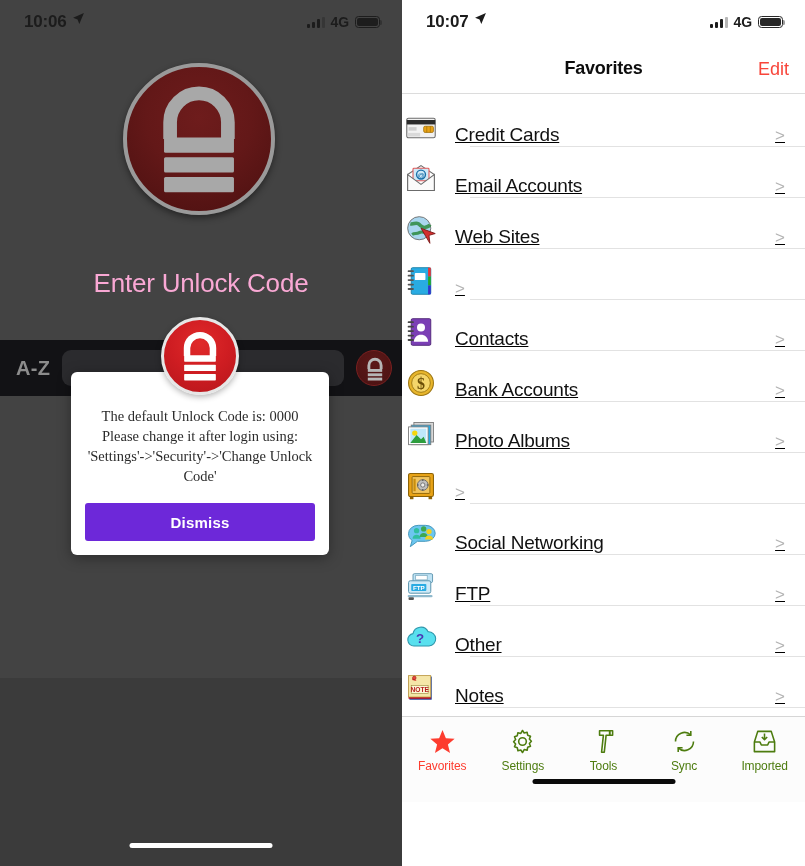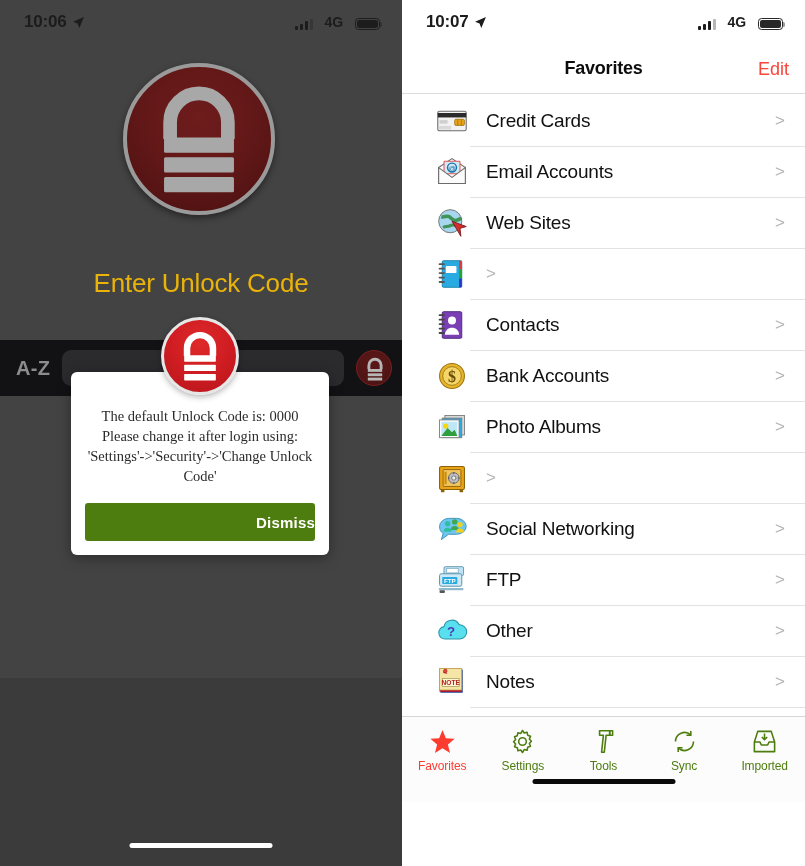--- a/index.html
+++ b/index.html
@@ -23,24 +23,24 @@
     background:#3b3b3b;
   }
 
   
   .status-bar{
     position:absolute; left:0; top:0; width:100%; height:44px;
     display:flex; align-items:center; justify-content:space-between;
     padding:0 22px 0 24px;
   }
   .status-bar.dark{ color:#1c1c1c; }
-  .sb-left{ display:flex; align-items:center; gap:6px; }
+  .sb-left{ display:flex; gap:6px; }
   .sb-time{ font-size:17px; font-weight:600; letter-spacing:-0.2px; }
   .loc-arrow{ display:block; }
-  .sb-right{ display:flex; align-items:flex-end; gap:12px; }
+  .sb-right{ display:flex; align-items:center; gap:6px; }
   .bars{ display:flex; align-items:flex-end; gap:2px; height:12px; }
   .bars i{ display:block; width:3px; border-radius:1px; background:currentColor; }
   .bars i:nth-child(1){ height:4px; }
   .bars i:nth-child(2){ height:6.5px; }
   .bars i:nth-child(3){ height:9px; }
   .bars i:nth-child(4){ height:11.5px; opacity:.32; }
   .net-label{ font-size:14px; font-weight:600; letter-spacing:-0.1px; }
   .battery{ position:relative; width:25px; height:12.5px; border:1.2px solid currentColor;
             border-radius:3.5px; opacity:.95; }
   .battery::after{ content:""; position:absolute; right:-3.4px; top:3.6px; width:2px; height:5px;
@@ -53,21 +53,21 @@
     position:absolute; left:123px; top:63px; width:152px; height:152px;
   }
   .big-lock .ring{
     position:absolute; inset:0; border-radius:50%;
     background:radial-gradient(circle at 50% 35%, #6e1c1c 0%, #631818 45%, #4a1010 100%);
     border:4px solid #9a9a9a;
     box-shadow:0 3px 7px rgba(0,0,0,.45);
   }
   .unlock-title{
     position:absolute; left:0; top:268px; width:402px; text-align:center;
-    font-size:26px; color:#eab308; letter-spacing:-0.2px;
+    font-size:26px; color:#f9a8d4; letter-spacing:-0.2px;
   }
 
   
   .az-bar{
     position:absolute; left:0; top:340px; width:402px; height:56px;
     background:#121215; display:flex; align-items:center; padding:0 10px 0 16px; gap:12px;
   }
   .az-label{ color:#8c8c8c; font-size:20px; font-weight:600; letter-spacing:.3px; }
   .az-input{
     flex:1; height:36px; border-radius:9px; background:#2b2b2e; border:none;
@@ -85,24 +85,23 @@
     box-shadow:0 3px 14px rgba(0,0,0,.35);
     padding:34px 14px 14px;
   }
   .alert-msg{
     font-size:14.5px; color:#2b2b2b; text-align:center; line-height:1.38;
     white-space:pre-line;
     font-family:Liberation Serif, serif;
   }
   .dismiss-btn{
     margin-top:17px; width:100%; height:38px; border:none; border-radius:3px;
-    background:#4d7c0f; color:#fff; font-size:15px; font-weight:bold;
+    background:#6d28d9; color:#fff; font-size:15px; font-weight:bold;
     font-family:"Liberation Sans", sans-serif; cursor:pointer;
     letter-spacing:.2px;
-    text-align:right;
   }
   .alert-lock{
     position:absolute; left:50%; top:-55px; transform:translateX(-50%);
     width:78px; height:78px; border-radius:50%;
     background:radial-gradient(circle at 50% 32%, #e02a2a 0%, #cf1d22 48%, #b5151b 100%);
     border:3px solid #e6e6e6;
     box-shadow:0 2px 6px rgba(0,0,0,.3);
   }
 
   
@@ -126,22 +125,22 @@
   .nav-edit{
     position:absolute; right:16px; top:50%; transform:translateY(-50%);
     font-size:18px; color:#f8453a; cursor:pointer;
   }
 
   .list{
     position:absolute; left:0; top:95px; width:403px; height:685px;
     overflow:hidden; background:#fff;
   }
   .row{
-    height:51px; display:flex; align-items:center; position:relative;
-    padding-left:32px; background:#fff;
+    height:51px; display:flex; align-items:flex-end; position:relative;
+    padding-left:1px; background:#fff;text-decoration:underline;
   }
   .row + .row::before{
     content:""; position:absolute; left:68px; right:0; top:0; height:1px; background:#e2e2e2;
   }
   .row-icon{
     width:36px; height:36px; flex:0 0 36px; display:flex;
     align-items:center; justify-content:center; margin-right:16px;
   }
   .row-label{ font-size:19px; color:#111; letter-spacing:-0.2px; flex:1; }
   .chev{ margin-right:20px; color:#b3b3b3; font-size:17px; font-weight:500; }

